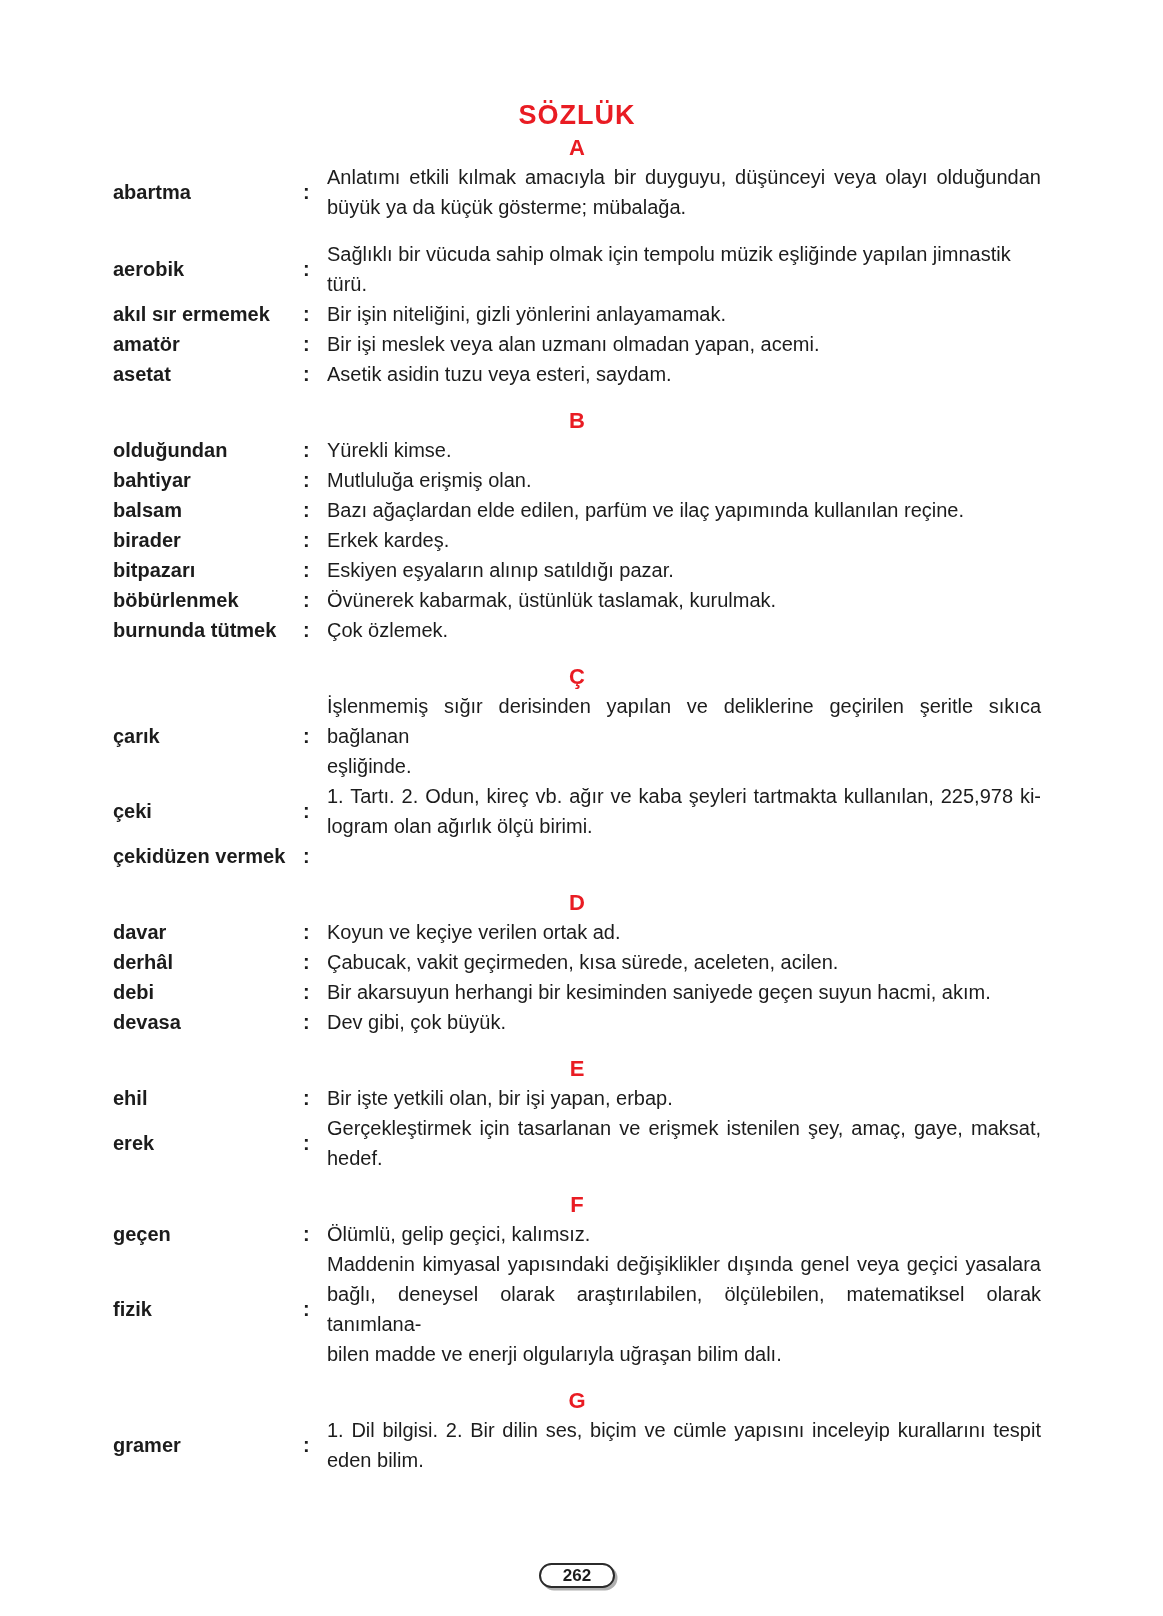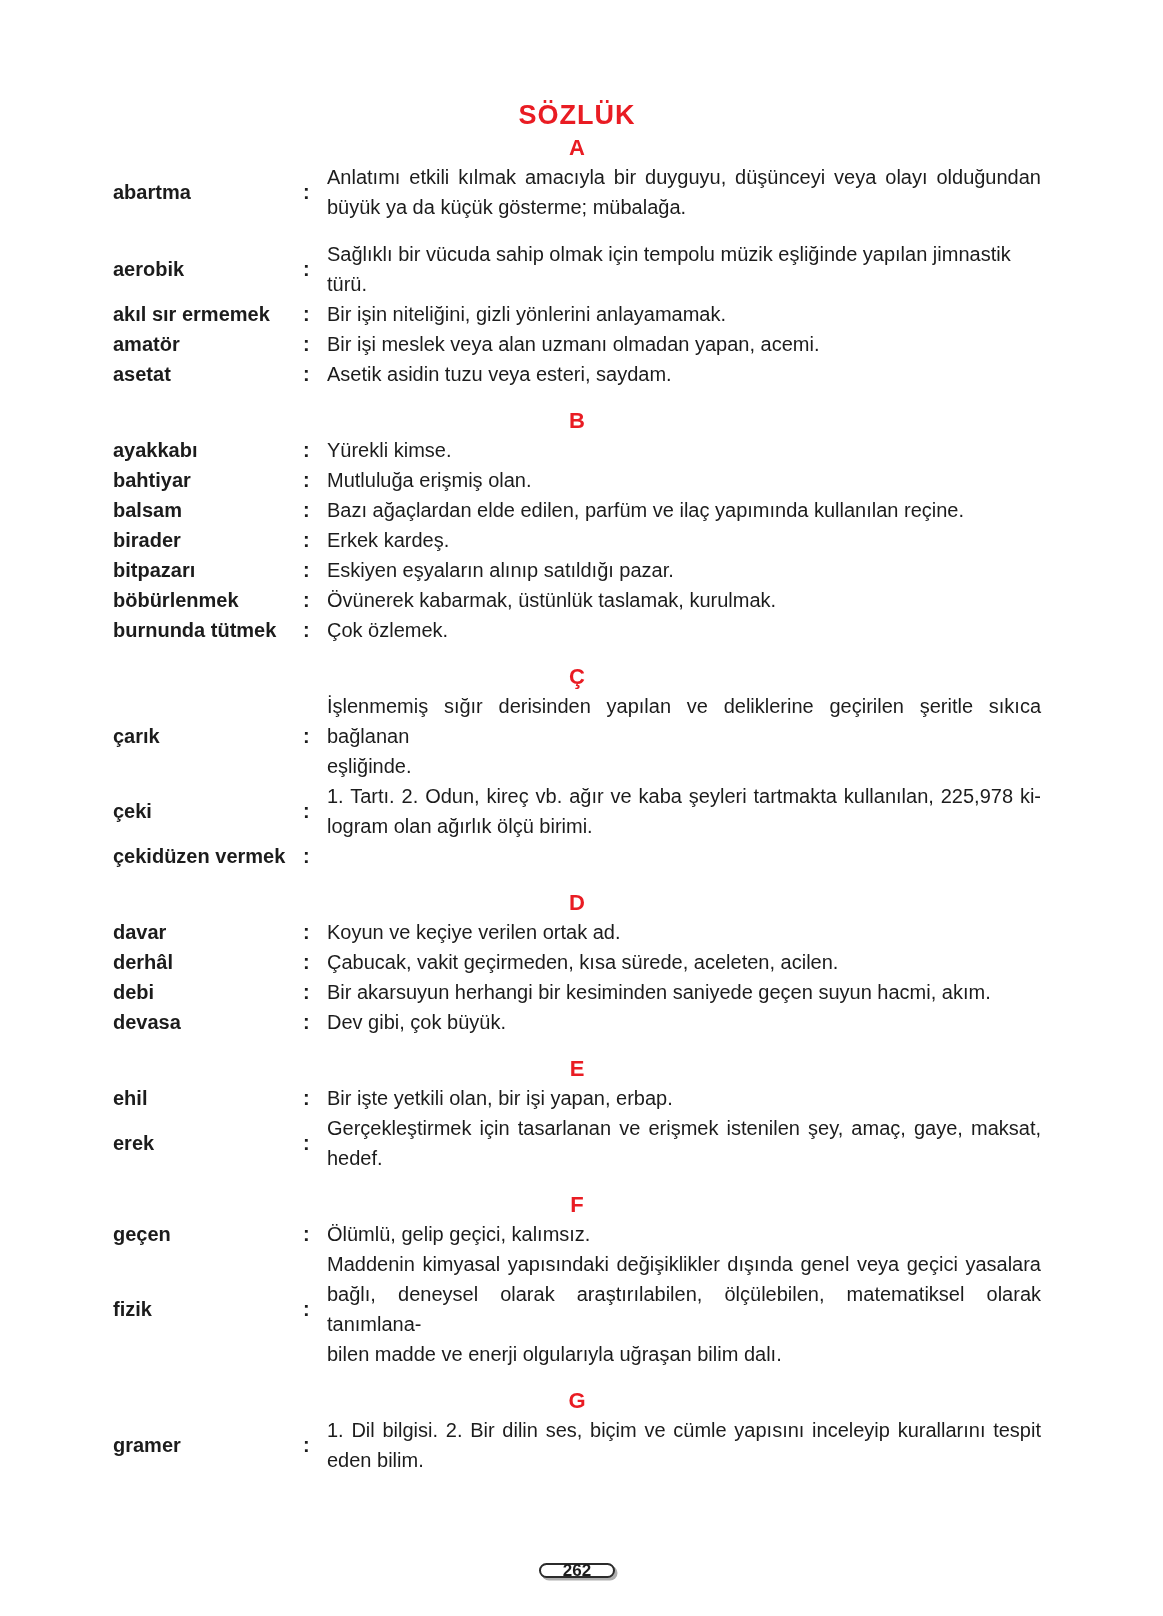--- a/index.html
+++ b/index.html
@@ -67,21 +67,21 @@
     white-space: normal;
   }
   .def .line.j {
     text-align: justify;
     text-align-last: justify;
   }
   .pagenum {
     box-sizing: border-box;
     margin: 88px auto 0 auto;
     width: 76px;
-    height: 15px;
+    height: 25px;
     border: 2.5px solid #2b2b2b;
     border-radius: 16px;
     background: #ffffff;
     box-shadow: 2.5px 2.5px 0 rgba(110,110,110,0.55);
     display: flex;
     align-items: center;
     justify-content: center;
     font-size: 17px;
     font-weight: 700;
     color: #1c1c1c;
@@ -136,21 +136,21 @@
               <div class="line">Asetik asidin tuzu veya esteri, saydam.</div>
             </div>
   </div>
 </div>
   </section>
 
   <section>
     <h2 class="letter">B</h2>
     <div class="entries">
   <div class="entry">
-    <div class="term">ayakkabı</div>
+    <div class="term">olduğundan</div>
     <div class="colon">:</div>
     <div class="def">
               <div class="line">Yürekli kimse.</div>
             </div>
   </div>
 
   <div class="entry">
     <div class="term">bahtiyar</div>
     <div class="colon">:</div>
     <div class="def">

